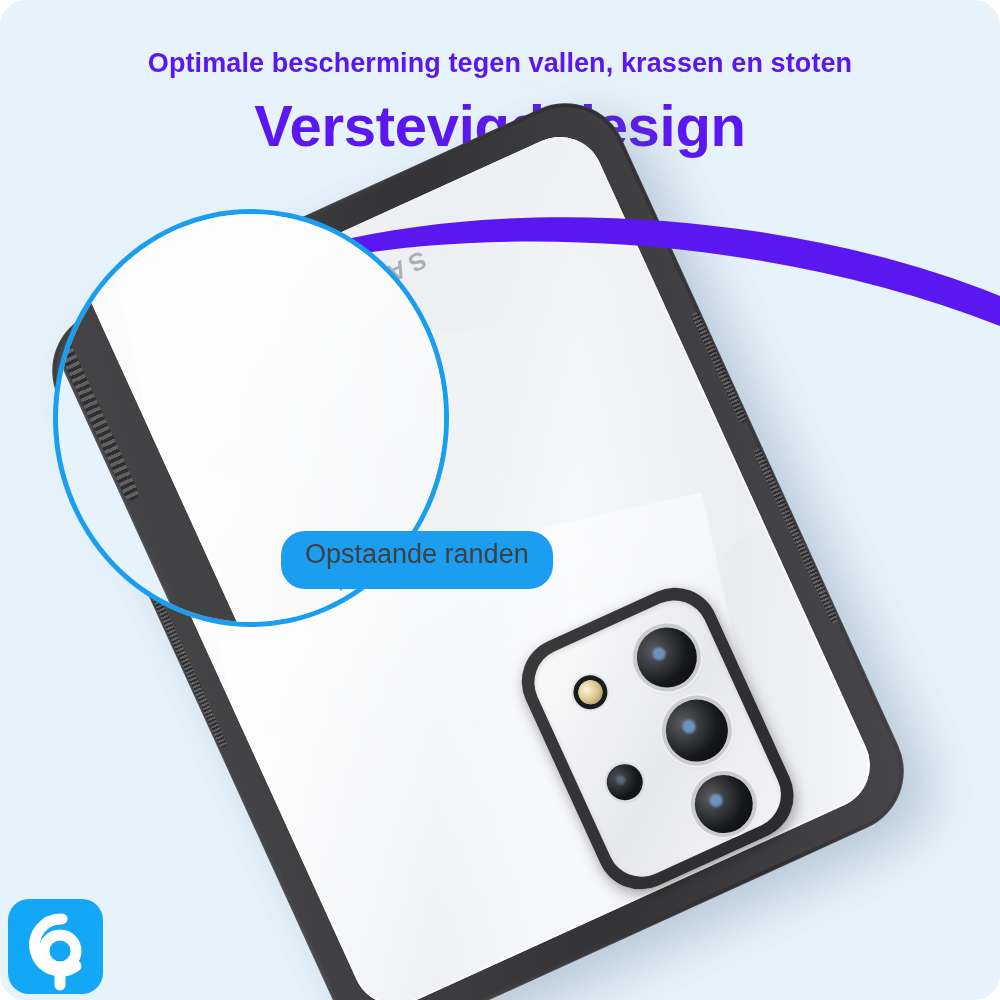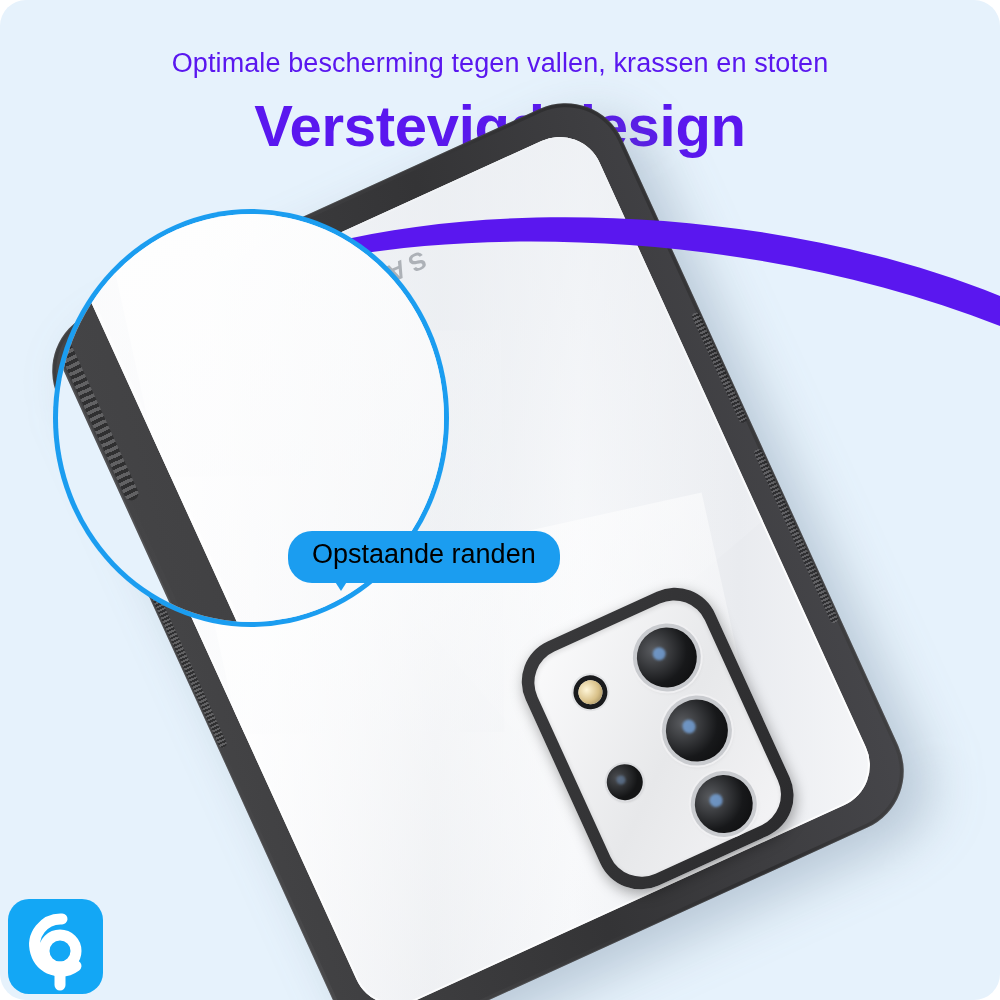--- a/index.html
+++ b/index.html
@@ -4,21 +4,21 @@
 <style>
   html,body{margin:0;padding:0;background:#ffffff;}
   body{width:1000px;height:1000px;overflow:hidden;
        font-family:"Liberation Sans","DejaVu Sans",sans-serif;}
 
   #stage{position:relative;width:1000px;height:1000px;
          background:#e6f2fc;border-radius:26px;overflow:hidden;}
 
   
   #subhead{position:absolute;left:0;top:48px;width:1000px;text-align:center;
-           font-size:27px;letter-spacing:.1px;color:#5a17ef;font-weight:400;
+           font-size:27px;letter-spacing:.1px;color:#5a17ef;font-weight:700;
            white-space:nowrap;}
   #headline{position:absolute;left:0;top:92px;width:1000px;text-align:center;
             font-size:58px;font-weight:700;color:#5a17ef;letter-spacing:-.3px;
             white-space:nowrap;}
 
   
   #swoosh{position:absolute;left:0;top:0;width:1000px;height:1000px;
           pointer-events:none;}
 
   
@@ -81,23 +81,23 @@
   #mag{position:absolute;left:58px;top:214px;width:386px;height:408px;
        border-radius:50%;overflow:hidden;
        background:#e6f2fc;
        box-shadow:0 0 0 5px #1b9df0;}
   #mag-inner{position:absolute;left:-120px;top:-498px;width:1240px;height:1580px;
              transform:scale(1.78);transform-origin:260px 700px;}
   #mag-phone{position:absolute;left:168px;top:176px;width:620px;height:790px;
              transform:rotate(-24.5deg);transform-origin:50% 50%;}
 
   
-  #badge{position:absolute;left:288px;top:531px;height:52px;
+  #badge{position:absolute;left:281px;top:531px;height:58px;
          padding:0 24px;border-radius:24px;background:#1b9df0;
-         color:#000000;font-size:27px;line-height:47px;white-space:nowrap;}
+         color:#404040;font-size:27px;line-height:47px;white-space:nowrap;}
   #badge-tail{position:absolute;left:330px;top:574px;width:0;height:0;
               border-left:11px solid transparent;border-right:11px solid transparent;
               border-top:17px solid #1b9df0;}
 
   
   #logo{position:absolute;left:8px;top:899px;width:95px;height:95px;
         border-radius:21px;background:#13a7f5;}
   #logo svg{position:absolute;left:0;top:0;}
 </style>
 </head>

